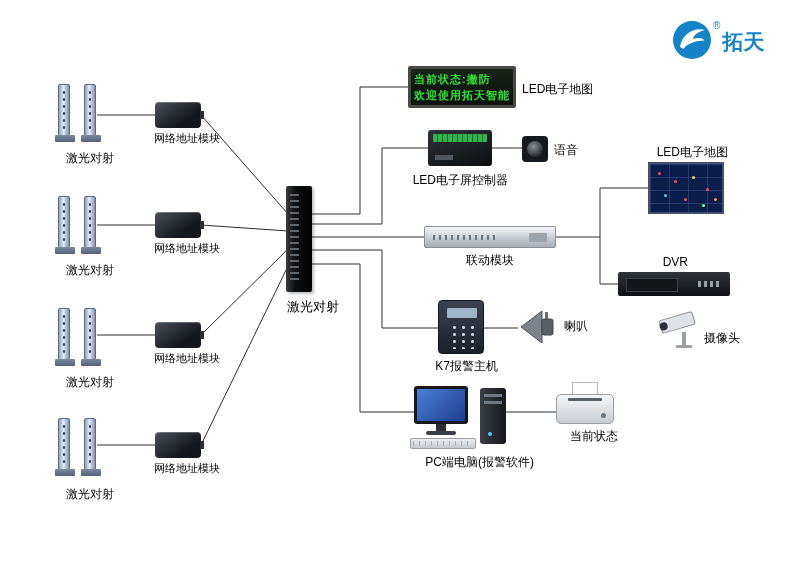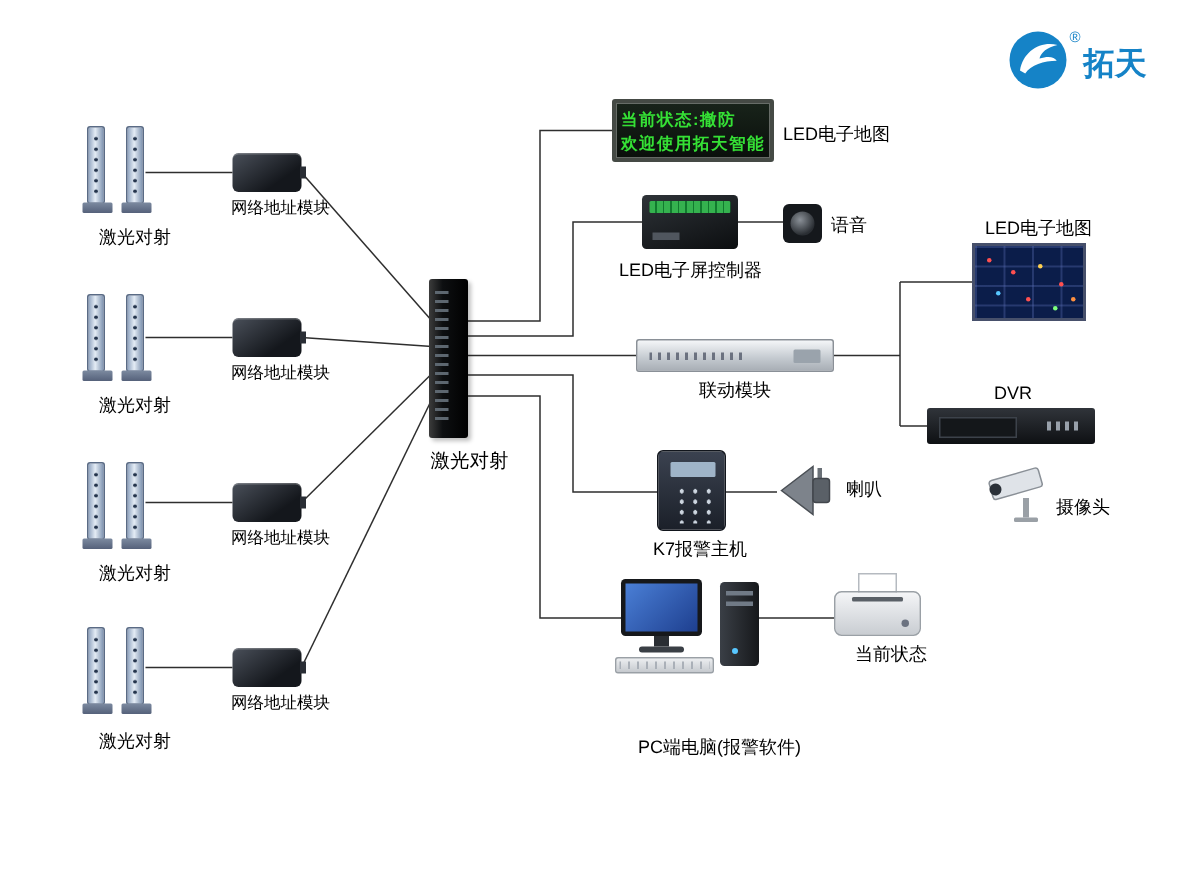--- a/index.html
+++ b/index.html
@@ -281,21 +281,21 @@
   </svg>
   <div class="lbl left" style="left:564px; top:318px;">喇叭</div>
 
   <div class="monitor">
       <div class="scr"></div>
     </div>
   <div class="mstand"></div>
   <div class="mbase"></div>
   <div class="keyboard"></div>
   <div class="pctower"></div>
-  <div class="lbl" style="left:398px; top:454px; width:136px;margin-top:36px;">PC端电脑(报警软件)</div>
+  <div class="lbl" style="left:398px; top:454px; width:136px;">PC端电脑(报警软件)</div>
 
   <div class="printer">
     <div class="paper"></div>
     <div class="body"></div>
     <div class="slot"></div>
     <div class="btn"></div>
   </div>
   <div class="lbl" style="left:552px; top:428px; width:66px;">当前状态</div>
 
 

